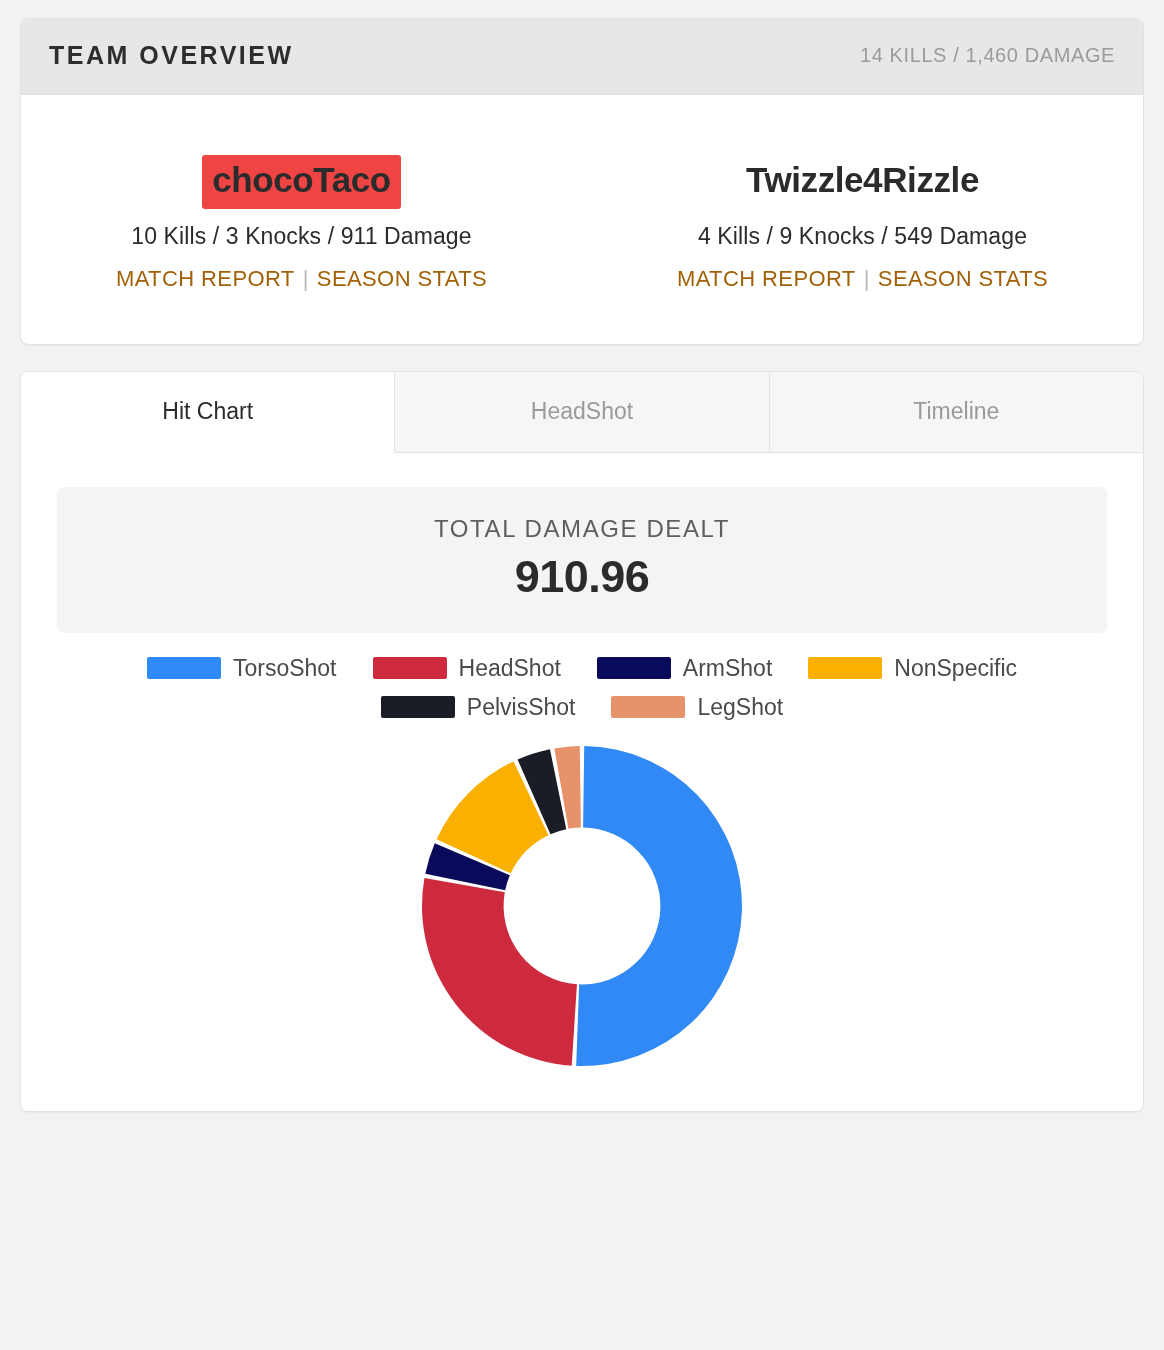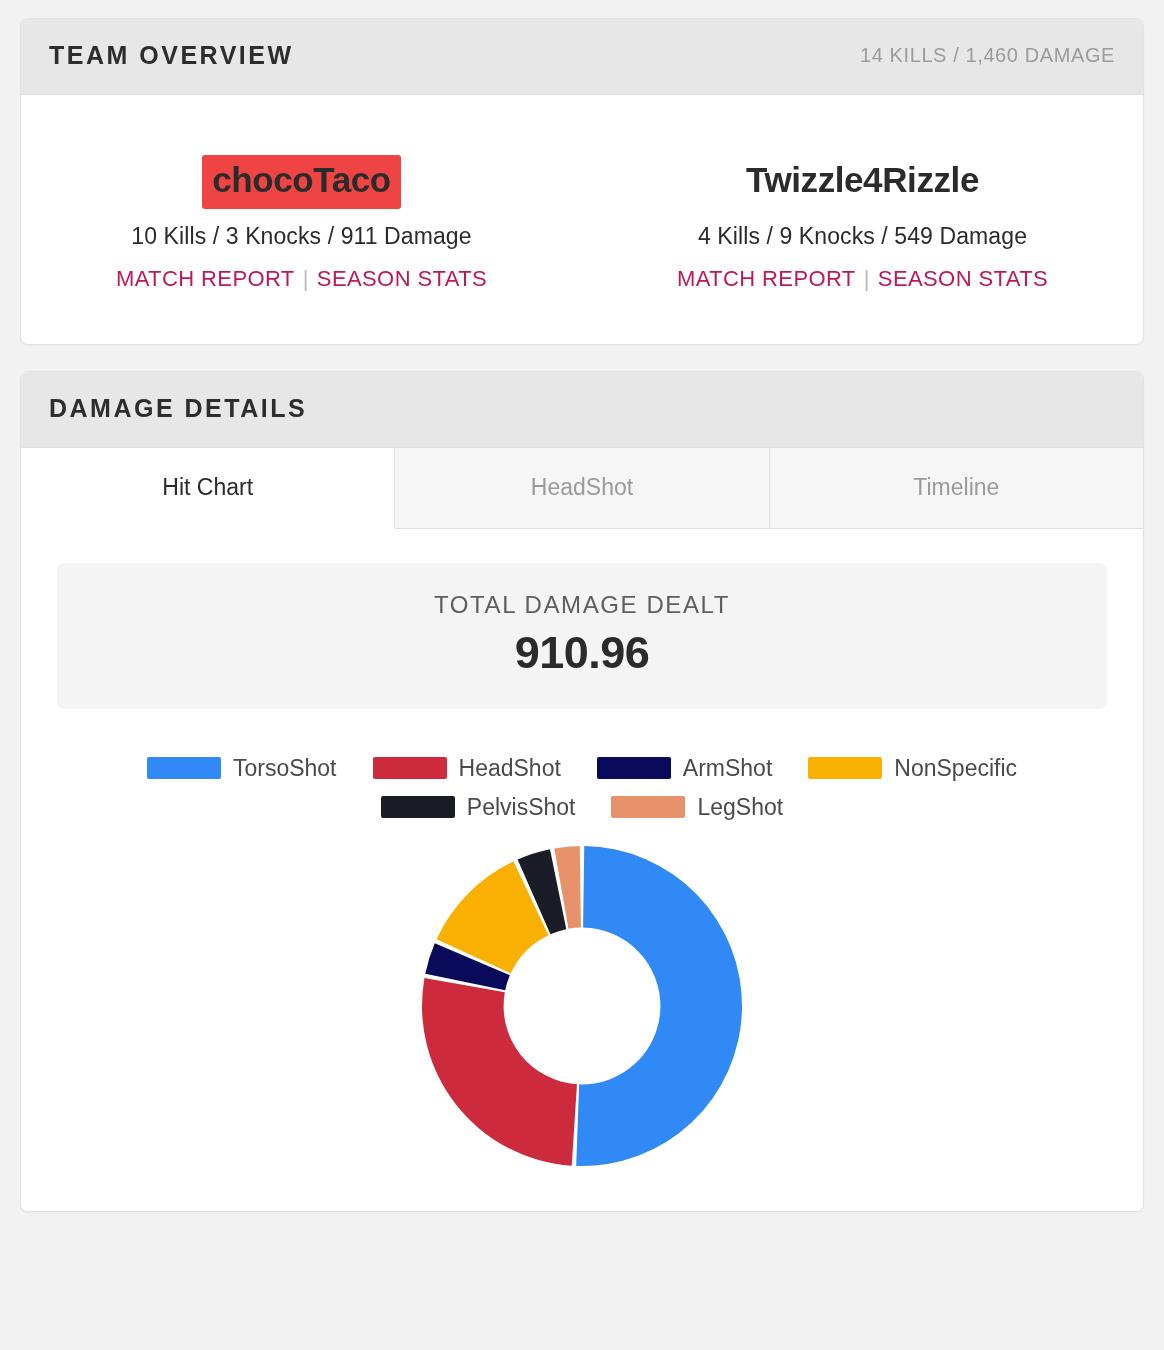--- a/index.html
+++ b/index.html
@@ -73,21 +73,21 @@
     margin-bottom: 16px;
     letter-spacing: 0.1px;
   }
   .player-links {
     font-size: 22px;
     letter-spacing: 0.4px;
     color: #3b90f7;
     text-transform: uppercase;
   }
   .player-links a {
-    color: #be185d;
+    color: #a16207;
     text-decoration: none;
     cursor: pointer;
   }
   .link-sep { color: #b9b9b9; padding: 0 8px; }
 
   
   .tabs {
     display: flex;
     background: #f6f6f6;
     border-bottom: 1px solid #e0e0e0;
@@ -128,21 +128,21 @@
   }
   .total-value {
     font-size: 45px;
     font-weight: 700;
     color: #2b2b2b;
     letter-spacing: -0.5px;
   }
 
   
   .legend {
-    margin-top: 40px;
+    margin-top: 16px;
     display: flex;
     flex-wrap: wrap;
     justify-content: center;
     align-items: center;
     max-width: 900px;
     margin-left: auto;
     margin-right: auto;
   }
   .legend-row {
     width: 100%;
@@ -205,23 +205,20 @@
         <div class="player-stats">4 Kills / 9 Knocks / 549 Damage</div>
         <div class="player-links">
           <a>MATCH REPORT</a><span class="link-sep">|</span><a>SEASON STATS</a>
         </div>
       </div>
 
     </div>
   </div>
 
   <div class="card">
-    <div class="card-header">
-      <div class="card-title">DAMAGE DETAILS</div>
-    </div>
 
     <div class="tabs">
       <div class="tab active">Hit Chart</div>
       <div class="tab">HeadShot</div>
       <div class="tab">Timeline</div>
     </div>
 
     <div class="panel">
 
       <div class="total-box">

